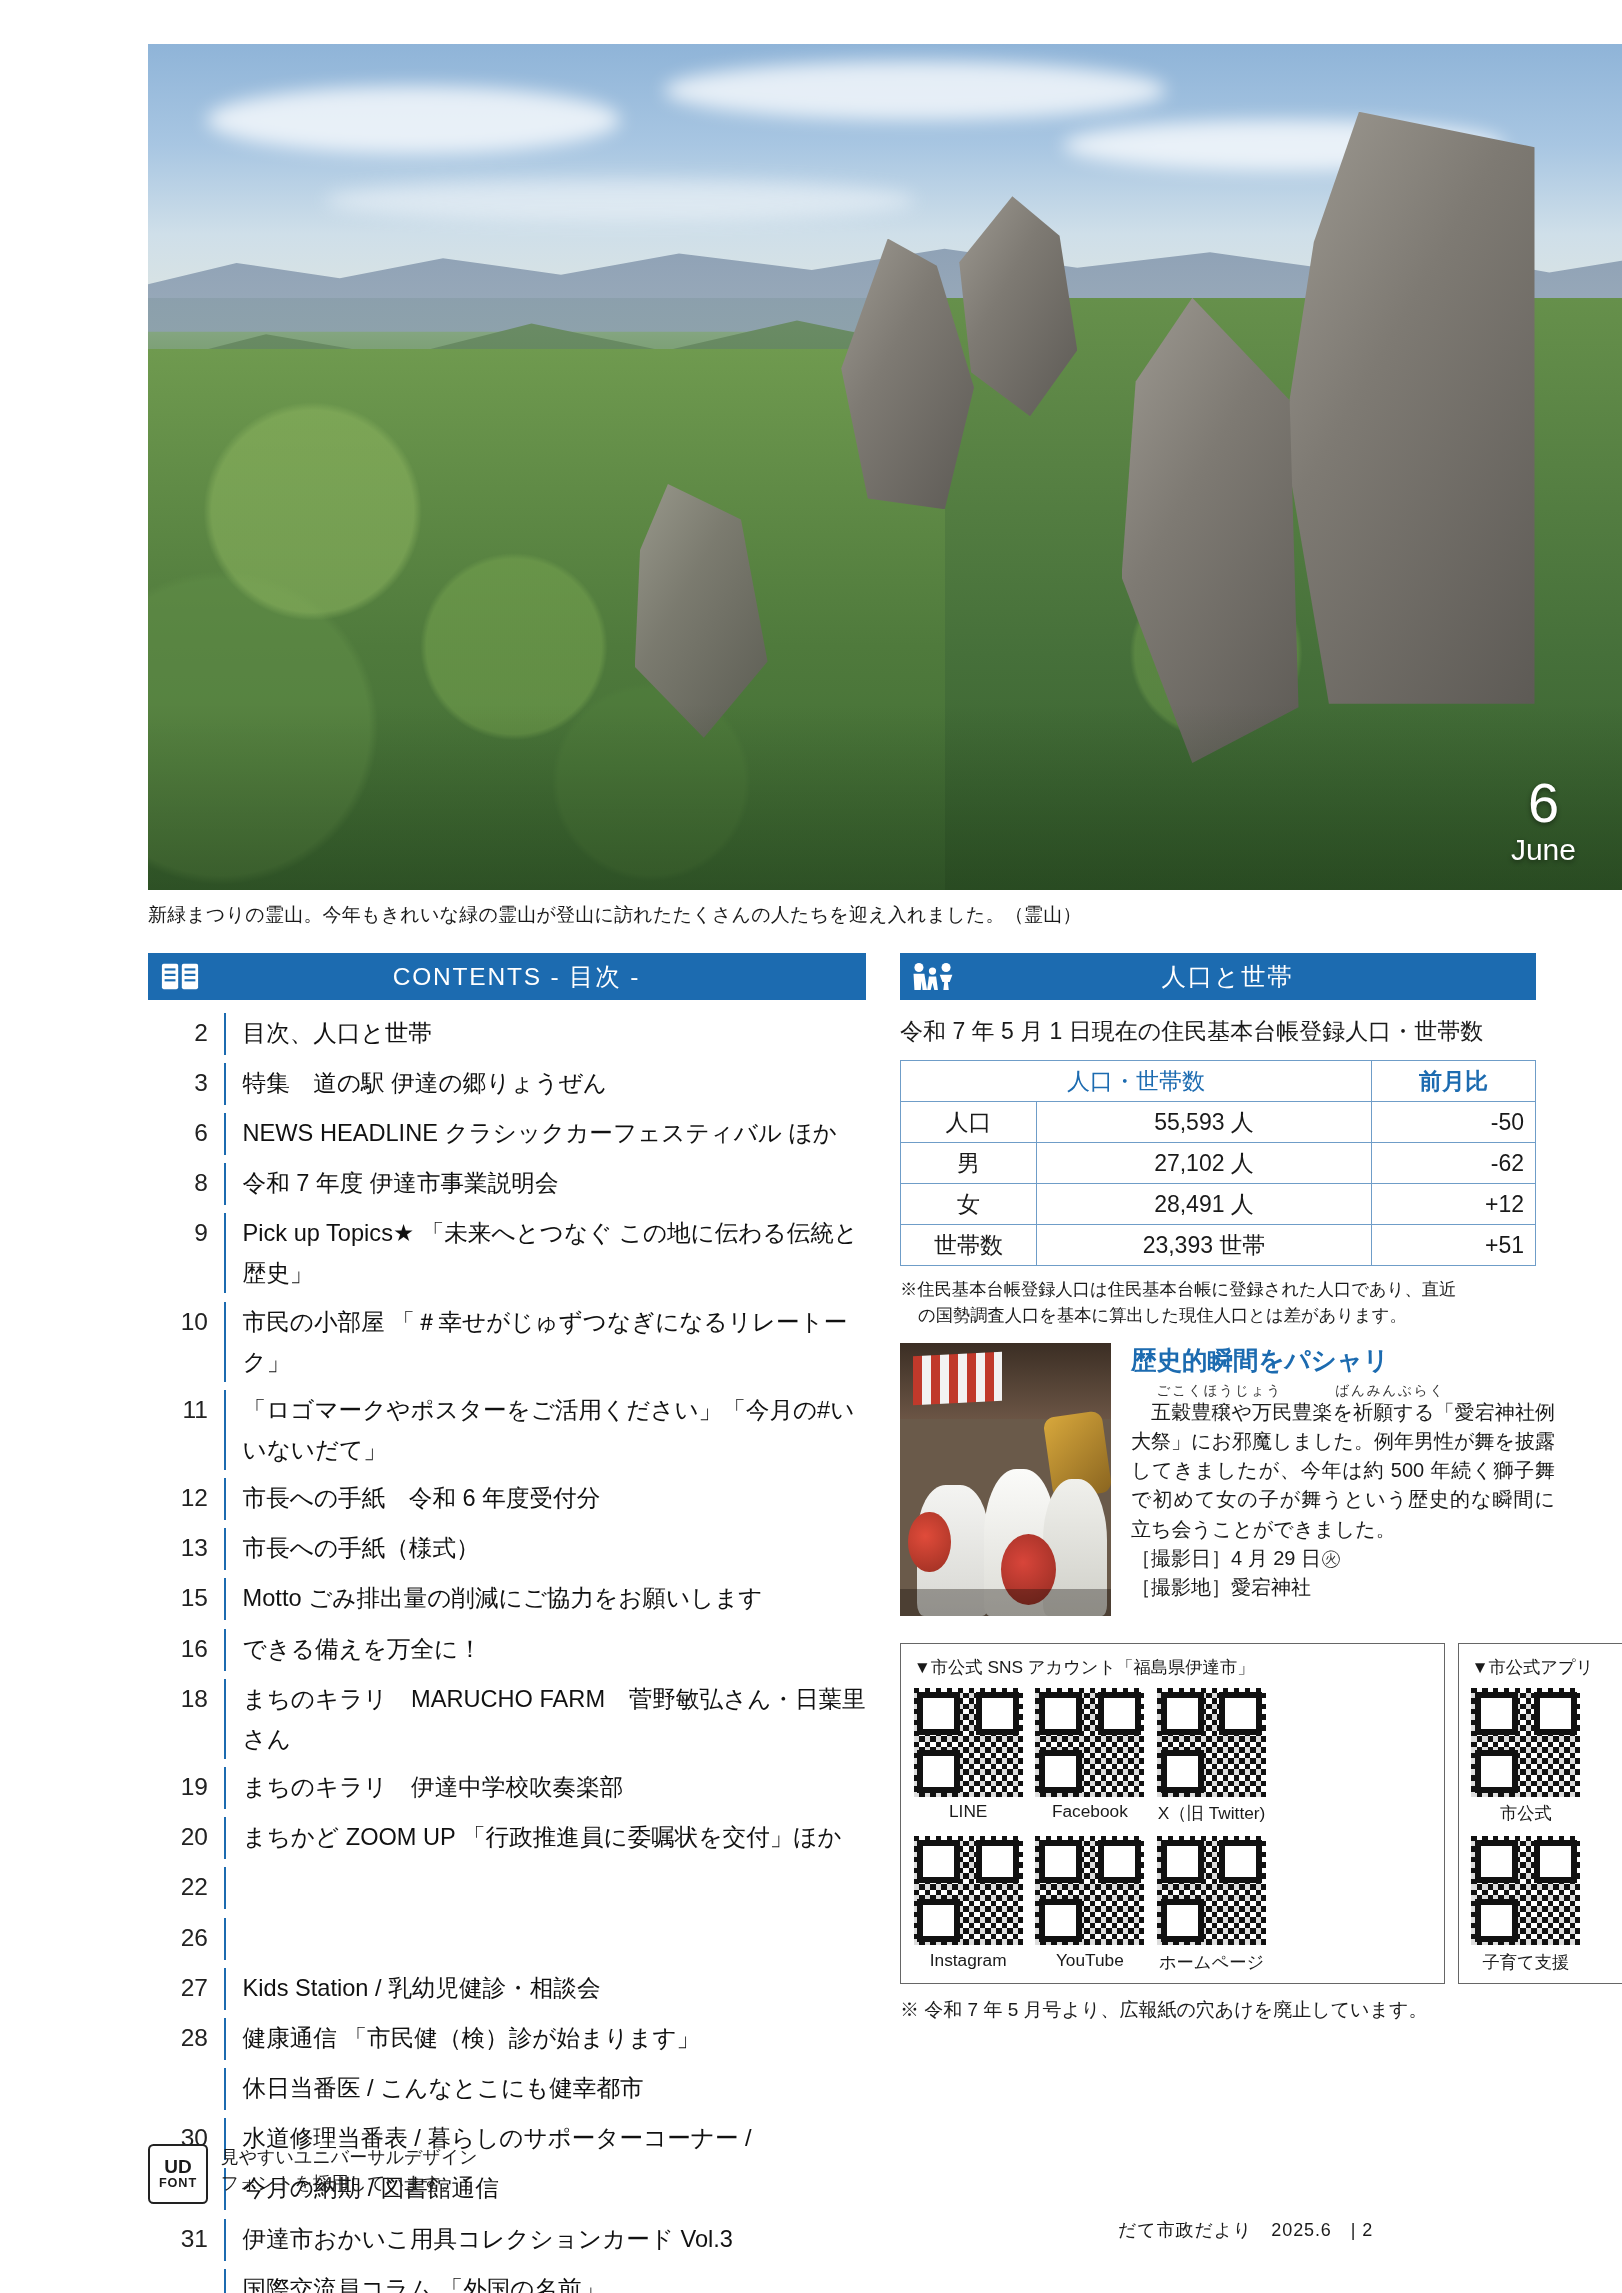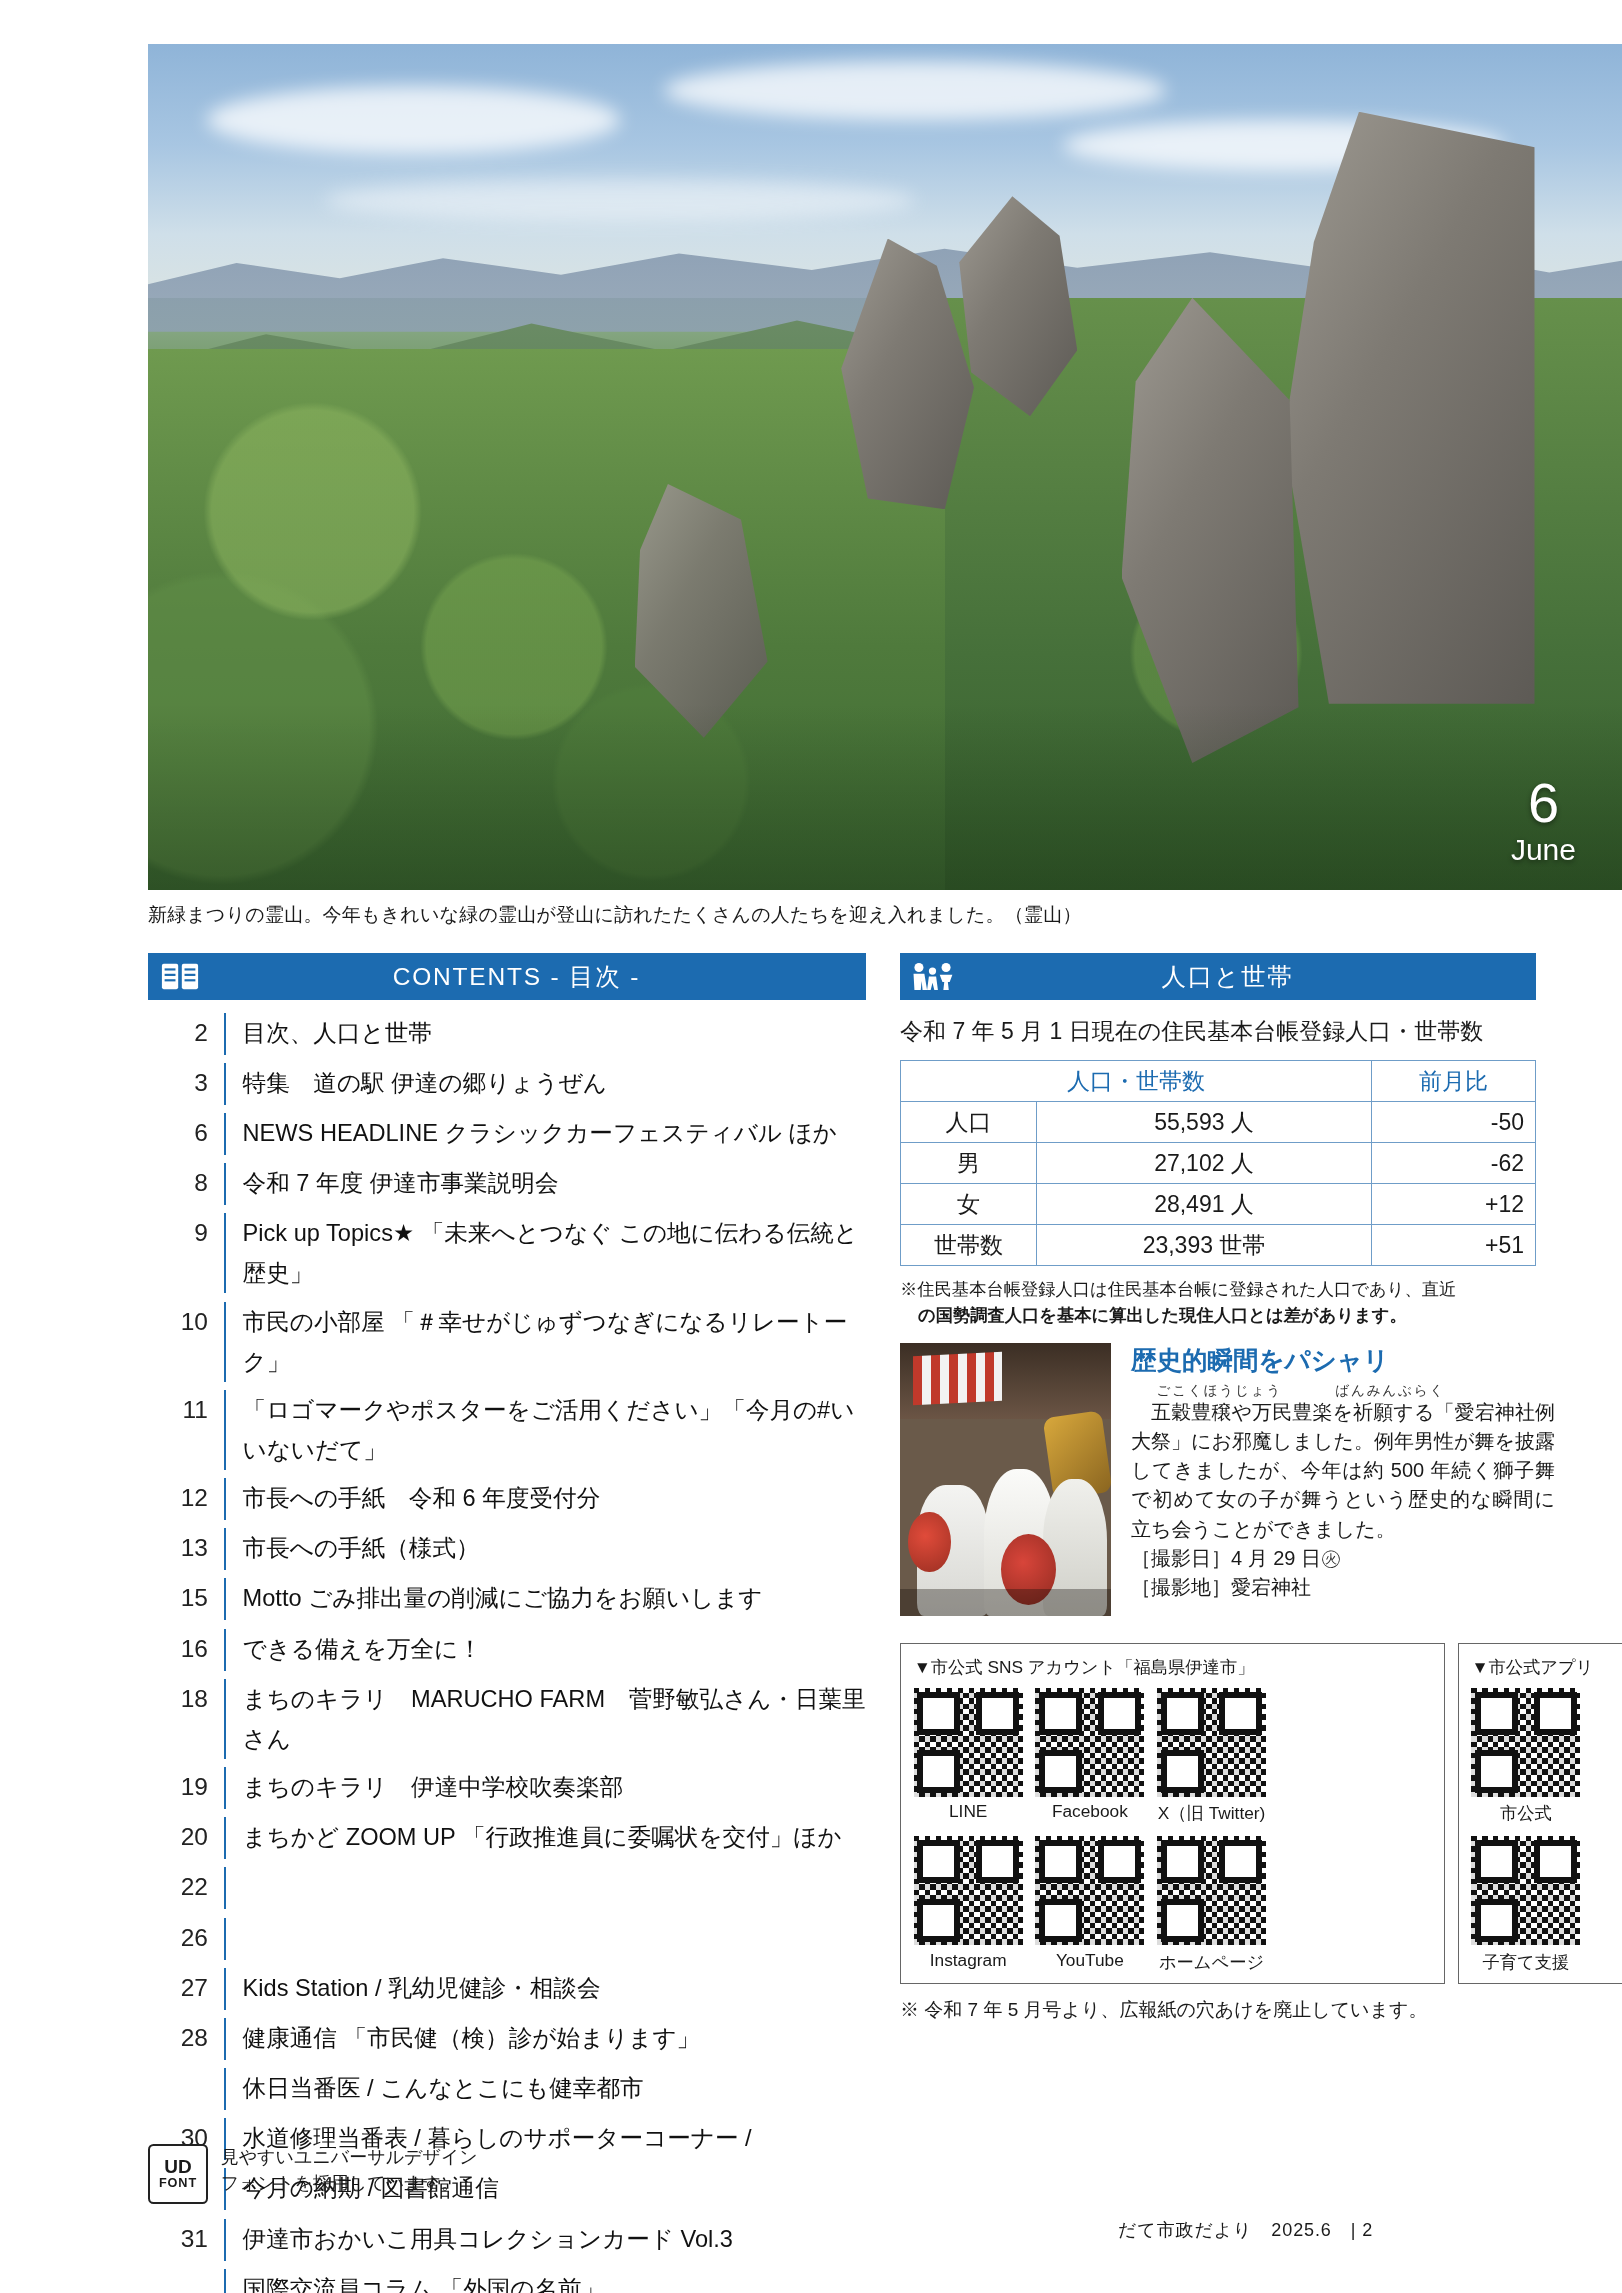--- a/index.html
+++ b/index.html
@@ -205,21 +205,21 @@
   }
   table.pop th {
     color: #1c6bb0; font-weight: normal; text-align: center;
   }
   table.pop td.label { text-align: center; }
   table.pop td.num { text-align: center; }
   table.pop td.diff { text-align: right; }
   .pop-note {
     font-size: 17.3px; line-height: 1.5; margin-top: 11px; width: 636px;
   }
-  .pop-note .indent { display:block; padding-left: 18px; font-weight: bold; }
+  .pop-note .indent { display:block; padding-left: 18px; }
 
   
   .photo-block {
     margin-top: 14px;
     display: flex;
     width: 655px;
   }
   .shrine-photo {
     width: 211px; height: 273px;
     flex: 0 0 211px;
@@ -509,21 +509,21 @@
       </div>
       <div class="title">人口と世帯</div>
     </div>
 
     <div class="pop-lead">令和 7 年 5 月 1 日現在の住民基本台帳登録人口・世帯数</div>
 
     <table class="pop">
       <tbody>
           <tr>
         <th colspan="2">人口・世帯数</th>
-        <th style="width:164px;">前月比</th>
+        <th style="width:164px;font-weight:bold;">前月比</th>
       </tr>
       <tr>
         <td class="label" style="width:136px;">人口</td>
         <td class="num">55,593 人</td>
         <td class="diff">-50</td>
       </tr>
       <tr>
         <td class="label">男</td>
         <td class="num">27,102 人</td>
         <td class="diff">-62</td>

